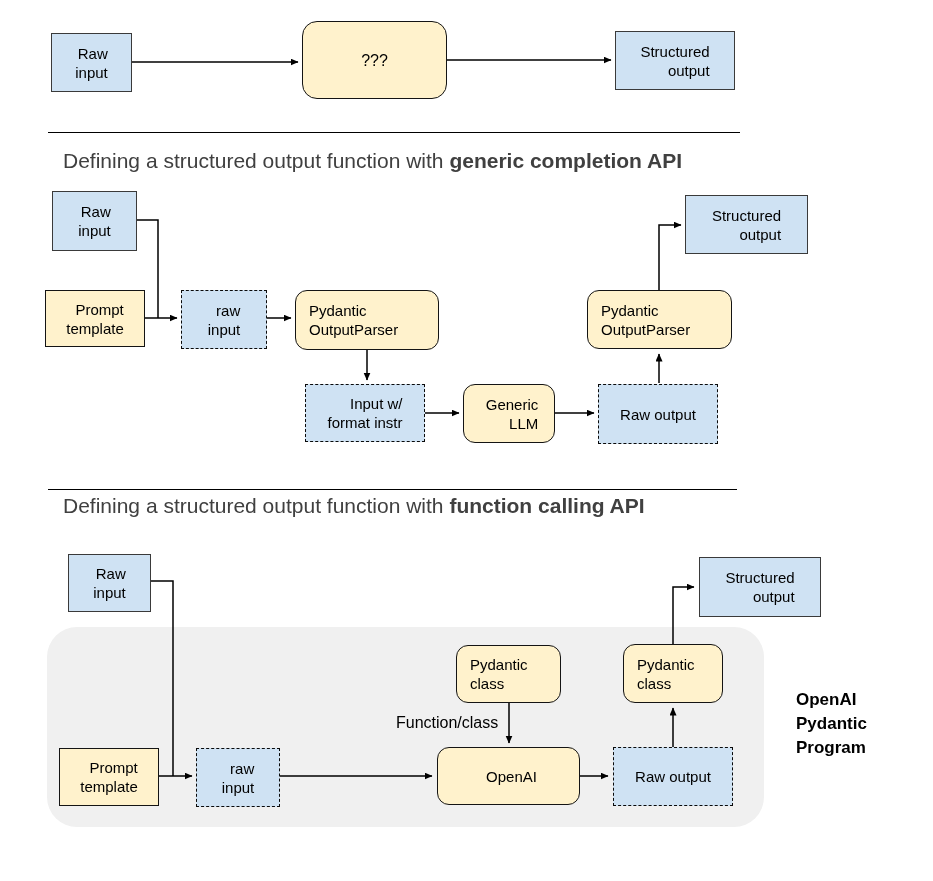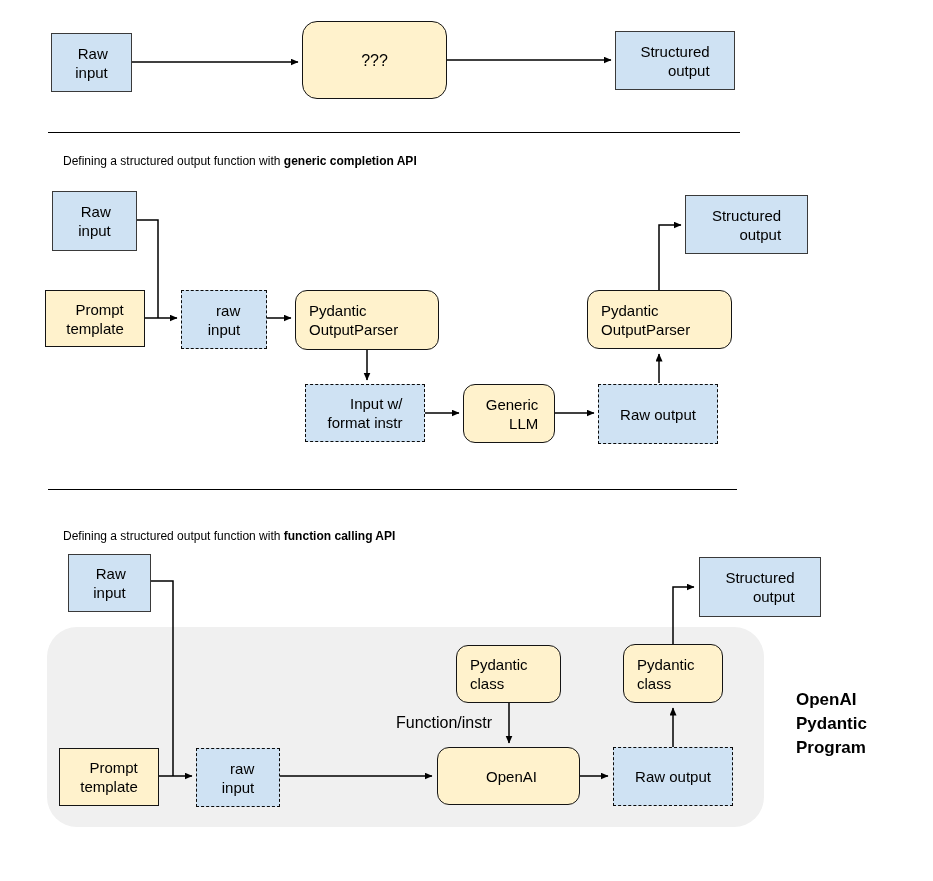--- a/index.html
+++ b/index.html
@@ -10,21 +10,21 @@
     position:absolute;box-sizing:border-box;z-index:3;
     display:flex;align-items:center;justify-content:center;
     text-align:right;font-size:15px;line-height:19px;white-space:pre-line;
   }
   .blue{background:#cfe2f3;border:1.5px solid #3a3a3a;}
   .dashed{background:#cfe2f3;border:1.5px dashed #0a0a0a;}
   .yellow{background:#fff2cc;border:1.5px solid #141414;}
   .rounded{border-radius:12px;padding-left:6px;}
   .big-round{border-radius:15px;}
   .left-text{justify-content:flex-start;text-align:left;padding-left:13px;}
-  .heading{position:absolute;z-index:3;font-size:12px;line-height:20px;color:#000000;white-space:nowrap;}
+  .heading{position:absolute;z-index:3;font-size:21px;line-height:20px;color:#404040;white-space:nowrap;}
   .divider{position:absolute;z-index:3;border-top:1.6px solid #000;height:0;}
   .gray-container{position:absolute;z-index:1;background:#f0f0f0;border-radius:30px;}
   .edge-label{position:absolute;z-index:3;font-size:16px;line-height:18px;white-space:nowrap;}
   .side-label{position:absolute;z-index:3;font-size:17px;font-weight:bold;line-height:24px;white-space:pre-line;}
 </style>
 </head>
 <body>
 
 <div class="canvas">
 
@@ -85,33 +85,33 @@
   <div class="node yellow rounded" style="left:463px;top:384px;width:92px;height:59px;">Generic
 LLM</div>
   <div class="node dashed" style="left:598px;top:384px;width:120px;height:60px;">Raw output</div>
   <div class="node yellow rounded left-text" style="left:587px;top:290px;width:145px;height:59px;">Pydantic
 OutputParser</div>
   <div class="node blue" style="left:685px;top:195px;width:123px;height:59px;">Structured
 output</div>
 
   <div class="divider" style="left:48px;top:489px;width:689px;"></div>
 
-  <div class="heading" style="left:63px;top:526px;">
+  <div class="heading" style="left:63px;top:496px;">
     <span>Defining a structured output function with </span><b>function calling API</b>
   </div>
 
   <div class="node blue" style="left:68px;top:554px;width:83px;height:58px;">Raw
 input</div>
   <div class="node yellow" style="left:59px;top:748px;width:100px;height:58px;">Prompt
 template</div>
   <div class="node dashed" style="left:196px;top:748px;width:84px;height:59px;">raw
 input</div>
   <div class="node yellow rounded left-text" style="left:456px;top:645px;width:105px;height:58px;">Pydantic
 class</div>
-  <div class="edge-label" style="left:396px;top:714px;">Function/instr</div>
+  <div class="edge-label" style="left:396px;top:714px;">Function/class</div>
   <div class="node yellow rounded" style="left:437px;top:747px;width:143px;height:58px;">OpenAI</div>
   <div class="node dashed" style="left:613px;top:747px;width:120px;height:59px;">Raw output</div>
   <div class="node yellow rounded left-text" style="left:623px;top:644px;width:100px;height:59px;">Pydantic
 class</div>
   <div class="node blue" style="left:699px;top:557px;width:122px;height:60px;">Structured
 output</div>
   <div class="side-label" style="left:796px;top:688px;">OpenAI
 Pydantic
 Program</div>
 

